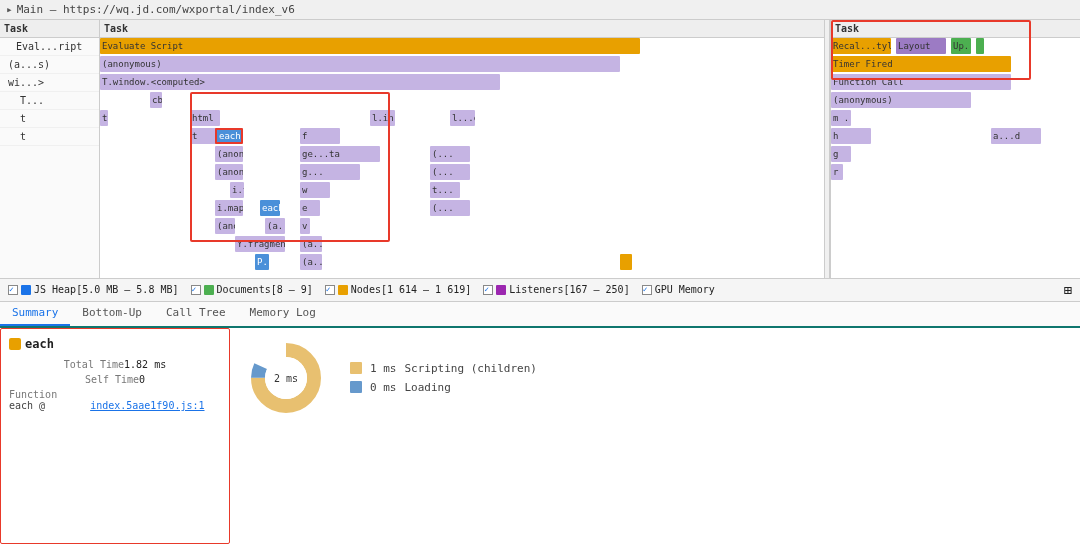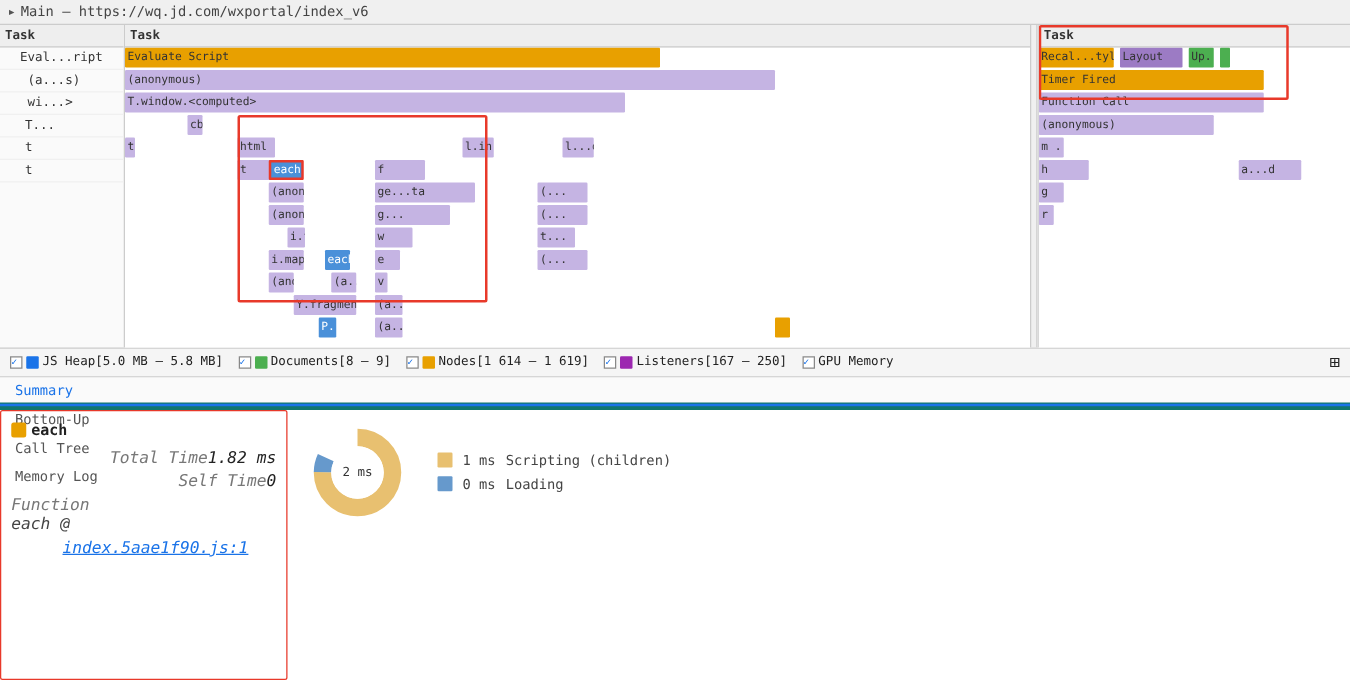--- a/index.html
+++ b/index.html
@@ -15,30 +15,30 @@
     
     .metrics-bar { height: 24px; display: flex; align-items: center; background: #f5f5f5; border-top: 1px solid #ccc; border-bottom: 1px solid #ccc; padding: 0 8px; gap: 12px; font-size: 10px; }
     .metric-item { display: flex; align-items: center; gap: 3px; }
     .metric-checkbox { width: 10px; height: 10px; border: 1px solid #888; background: #fff; display: inline-block; position: relative; }
     .metric-checkbox.checked::after { content: '✓'; font-size: 8px; position: absolute; top: -1px; left: 0; color: #1a73e8; }
     .metric-color { width: 10px; height: 10px; border-radius: 1px; }
     .metric-collapse { margin-left: auto; font-size: 14px; cursor: pointer; }
 
     
     .bottom-panel { height: 244px; display: flex; flex-direction: column; }
-    .tabs-bar { display: flex; border-bottom: 6px solid #0f766e; background: #fafafa; height: 26px; flex-direction: column; }
+    .tabs-bar { display: flex; border-bottom: 2px solid #0f766e; background: #fafafa; height: 26px; }
     .tab { padding: 4px 12px; cursor: pointer; border-bottom: 2px solid transparent; font-size: 11px; color: #555; }
     .tab.active { border-bottom-color: #1a73e8; color: #1a73e8; font-weight: 500; }
 
     
     .summary-content { display: flex; flex: 1; overflow: hidden; }
     .summary-left { width: 230px; border-right: 1px solid #ddd; padding: 8px; }
     .summary-title { font-size: 12px; font-weight: 600; margin-bottom: 8px; display: flex; align-items: center; gap: 4px; }
     .summary-badge { width: 12px; height: 12px; background: #e8a000; border-radius: 2px; }
-    .summary-row { display: flex; justify-content: flex-end; font-size: 13px; margin-bottom: 4px; color: #444; font-style: italic; }
+    .summary-row { display: flex; justify-content: center; font-size: 10px; margin-bottom: 4px; color: #444; }
     .summary-row .label { color: #777; }
     .summary-row .value { color: #222; }
     .link { color: #1a73e8; text-decoration: underline; cursor: pointer; margin-left: 41px; }
 
     .summary-right { flex: 1; padding: 10px 16px; }
     .aggregated-title { font-size: 12px; font-weight: 600; margin-bottom: 12px; }
 
     
     .chart-area { display: flex; align-items: center; gap: 24px; }
     .donut-container { position: relative; width: 80px; height: 80px; }
@@ -54,21 +54,21 @@
     
     .top-section { display: flex; height: 258px; }
     .left-panel { width: 100px; border-right: 1px solid #ccc; background: #fafafa; overflow: hidden; }
     .center-panel { flex: 1; overflow: hidden; position: relative; background: #fff; }
     .right-panel { width: 250px; border-left: 1px solid #ccc; background: #fff; overflow: hidden; }
 
     .task-header { height: 18px; background: #eee; border-bottom: 1px solid #ccc; display: flex; align-items: center; padding: 0 4px; font-size: 10px; font-weight: 600; color: #333; }
 
     
     .lp-row { height: 18px; display: flex; align-items: center; padding-left: 16px; border-bottom: 1px solid #f0f0f0; font-size: 10px; color: #333; overflow: hidden; }
-    .lp-row.indent1 { padding-left: 22px; }
+    .lp-row.indent1 { padding-left: 8px; }
     .lp-row.indent2 { padding-left: 20px; }
   </style>
 </head>
 <body>
 
 <div class="top-bar">
   <span class="top-bar-icon">▸</span>
   <span>Main — https://wq.jd.com/wxportal/index_v6</span>
 </div>
 
@@ -95,21 +95,21 @@
         </div>
       <div class="lp-row indent2">
           <span>t</span>
         </div>
     </div>
 
     <div class="center-panel" style="position:relative;">
       <div class="task-header">Task</div>
 
       <div id="center-flame" style="position:relative; width:100%; height:240px; overflow:hidden;">
-          <div class="bar" style="left: 0px; width: 428px; top: 0px; background: rgb(232, 160, 0); border: none; font-size: 9px; color: rgb(51, 51, 51);">Evaluate Script</div>
+          <div class="bar" style="left: 0px; width: 540px; top: 0px; background: rgb(232, 160, 0); border: none; font-size: 9px; color: rgb(51, 51, 51);">Evaluate Script</div>
           <div class="bar" style="left: 0px; width: 520px; top: 18px; background: rgb(197, 180, 227); border: none; font-size: 9px; color: rgb(51, 51, 51);">(anonymous)</div>
           <div class="bar" style="left: 0px; width: 400px; top: 36px; background: rgb(197, 180, 227); border: none; font-size: 9px; color: rgb(51, 51, 51);">T.window.&lt;computed&gt;</div>
           <div class="bar" style="left: 50px; width: 12px; top: 54px; background: rgb(197, 180, 227); border: none; font-size: 9px; color: rgb(51, 51, 51);">cb</div>
           <div class="bar" style="left: 0px; width: 8px; top: 72px; background: rgb(197, 180, 227); border: none; font-size: 9px; color: rgb(51, 51, 51);">t</div>
           <div class="bar" style="left: 90px; width: 30px; top: 72px; background: rgb(197, 180, 227); border: none; font-size: 9px; color: rgb(51, 51, 51);">html</div>
           <div class="bar" style="left: 270px; width: 25px; top: 72px; background: rgb(197, 180, 227); border: none; font-size: 9px; color: rgb(51, 51, 51);">l.in...</div>
           <div class="bar" style="left: 350px; width: 25px; top: 72px; background: rgb(197, 180, 227); border: none; font-size: 9px; color: rgb(51, 51, 51);">l...ow</div>
           <div class="bar" style="left: 90px; width: 30px; top: 90px; background: rgb(197, 180, 227); border: none; font-size: 9px; color: rgb(51, 51, 51);">t</div>
           <div class="bar" style="left: 115px; width: 28px; top: 90px; background: rgb(74, 144, 217); border: 2px solid rgb(232, 57, 42); font-size: 9px; color: rgb(255, 255, 255);">each</div>
           <div class="bar" style="left: 200px; width: 40px; top: 90px; background: rgb(197, 180, 227); border: none; font-size: 9px; color: rgb(51, 51, 51);">f</div>

